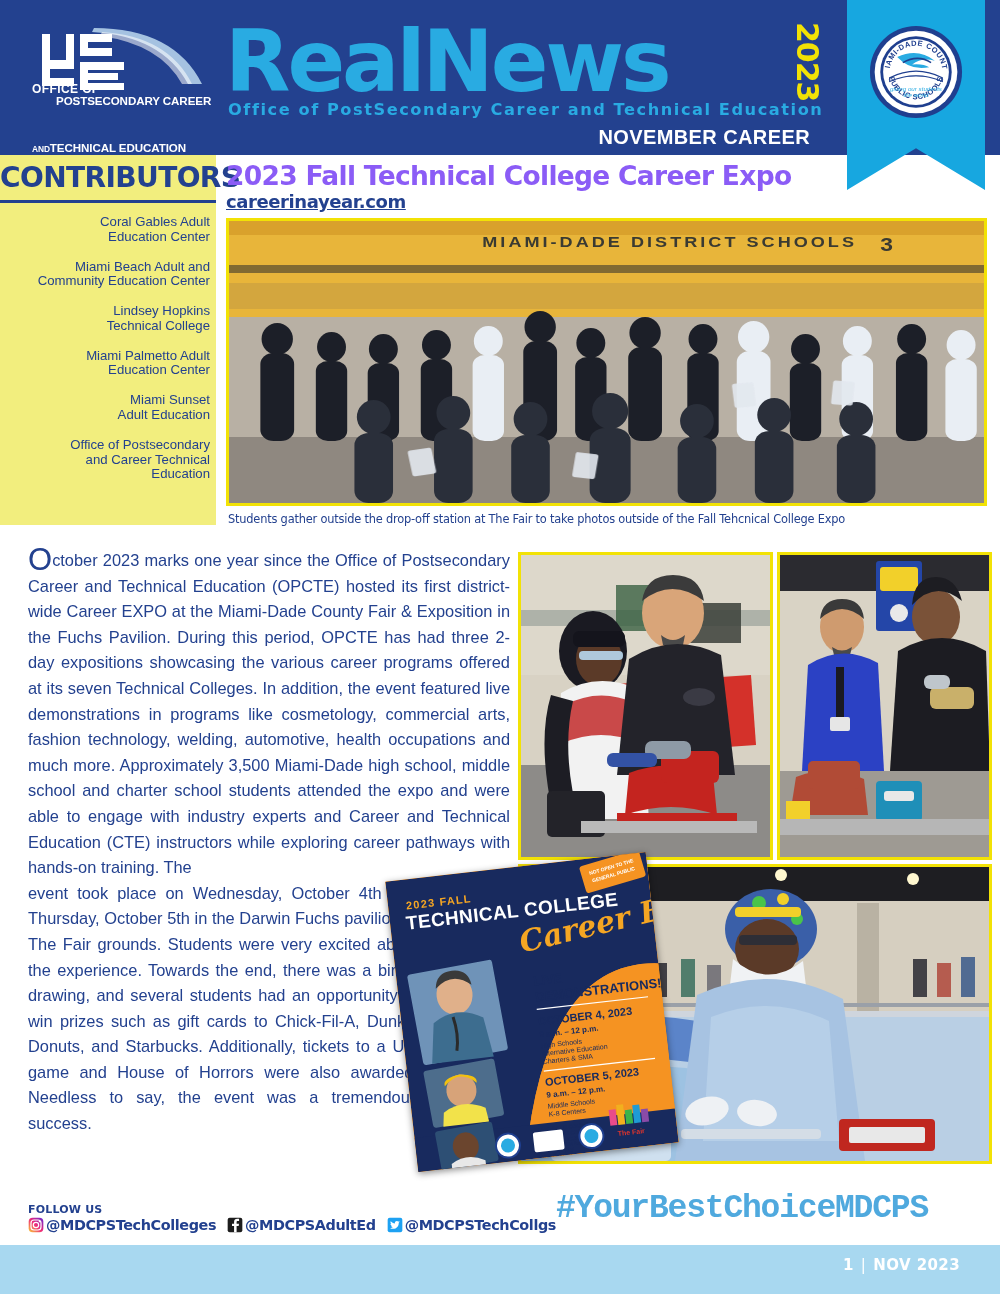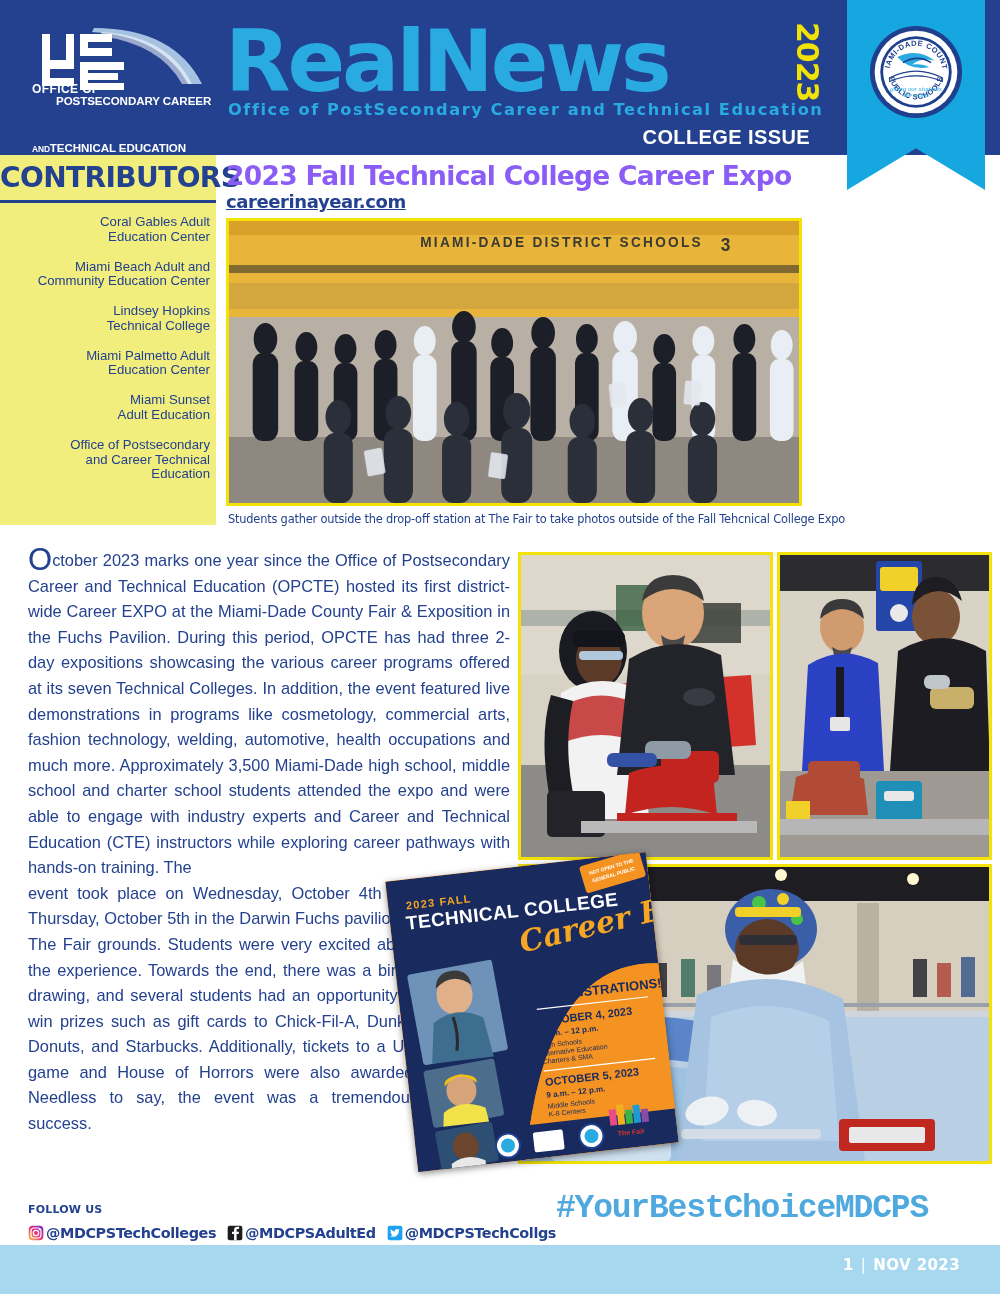--- a/index.html
+++ b/index.html
@@ -84,21 +84,21 @@
   }
   .art-link {
     position: absolute; left: 226px; top: 191px;
     font-family: "DejaVu Sans", sans-serif;
     font-size: 18px; font-weight: bold; color: #23418f;
     text-decoration: underline; letter-spacing: -0.4px;
   }
 
   
   .hero {
-    position: absolute; left: 226px; top: 218px; width: 576px; height: 288px;
+    position: absolute; left: 226px; top: 218px; width: 761px; height: 288px;
     border: 3px solid #F2E205; background: #0f766e; overflow: hidden;
   }
   .hero-caption {
     position: absolute; left: 228px; top: 512px; width: 640px;
     font-family: "DejaVu Sans", sans-serif;
     font-size: 11.4px; color: #23418f; letter-spacing: -0.2px; font-weight: 500;
   }
 
   
   .article {
@@ -125,21 +125,21 @@
     box-shadow: 0 2px 7px rgba(0,0,0,.45);
     background: #F79420; overflow: hidden;
   }
 
   
   .follow-label {
     position: absolute; left: 28px; top: 1203px;
     font-family: "DejaVu Sans", sans-serif;
     font-size: 11px; font-weight: bold; color: #23418f; letter-spacing: .2px;
   }
-  .social-row { position: absolute; left: 28px; top: 1217px; display: flex; align-items: center; margin-top: 8px; }
+  .social-row { position: absolute; left: 28px; top: 1217px; display: flex; align-items: center; }
   .social-item { display: flex; align-items: center; margin-right: 11px; }
   .social-handle {
     font-family: "DejaVu Sans", sans-serif;
     font-size: 14.4px; font-weight: bold; color: #23418f; letter-spacing: -0.4px; margin-left: 2px;
   }
   .si-icon { width: 16px; height: 16px; display:inline-block; }
 
   .hashtag {
     position: absolute; left: 512px; top: 1190px; width: 460px; text-align: center;
     font-family: Liberation Mono, monospace;
@@ -181,21 +181,21 @@
       <div class="opcte-l2">POSTSECONDARY CAREER</div>
       <div class="opcte-l3"><span class="sm">AND</span><span>TECHNICAL EDUCATION</span></div>
     </div>
   </div>
 
   <div class="wordmark">
     <div class="wm-real">RealNews</div>
     <div class="wm-year">2023</div>
     <div class="wm-sub">Office of PostSecondary Career and Technical Education</div>
   </div>
-  <div class="issue-label">COLLEGE ISSUE</div>
+  <div class="issue-label">NOVEMBER CAREER</div>
 </div>
 
 <div class="ribbon"></div>
 <svg class="seal" viewBox="0 0 100 100">
   <circle cx="50" cy="50" r="49" fill="#1f3f8f"></circle>
   <circle cx="50" cy="50" r="44" fill="#ffffff"></circle>
   <circle cx="50" cy="50" r="38" fill="#1f3f8f"></circle>
   <circle cx="50" cy="50" r="35" fill="#ffffff"></circle>
   <path d="M20 58 q30 -12 60 0 q-30 -7 -60 0 Z" fill="#1f3f8f"></path>
   <path d="M22 56 q28 -14 56 0 l0 4 q-28 -12 -56 0 Z" fill="#ffffff" stroke="#1f3f8f" stroke-width="1.2"></path>

